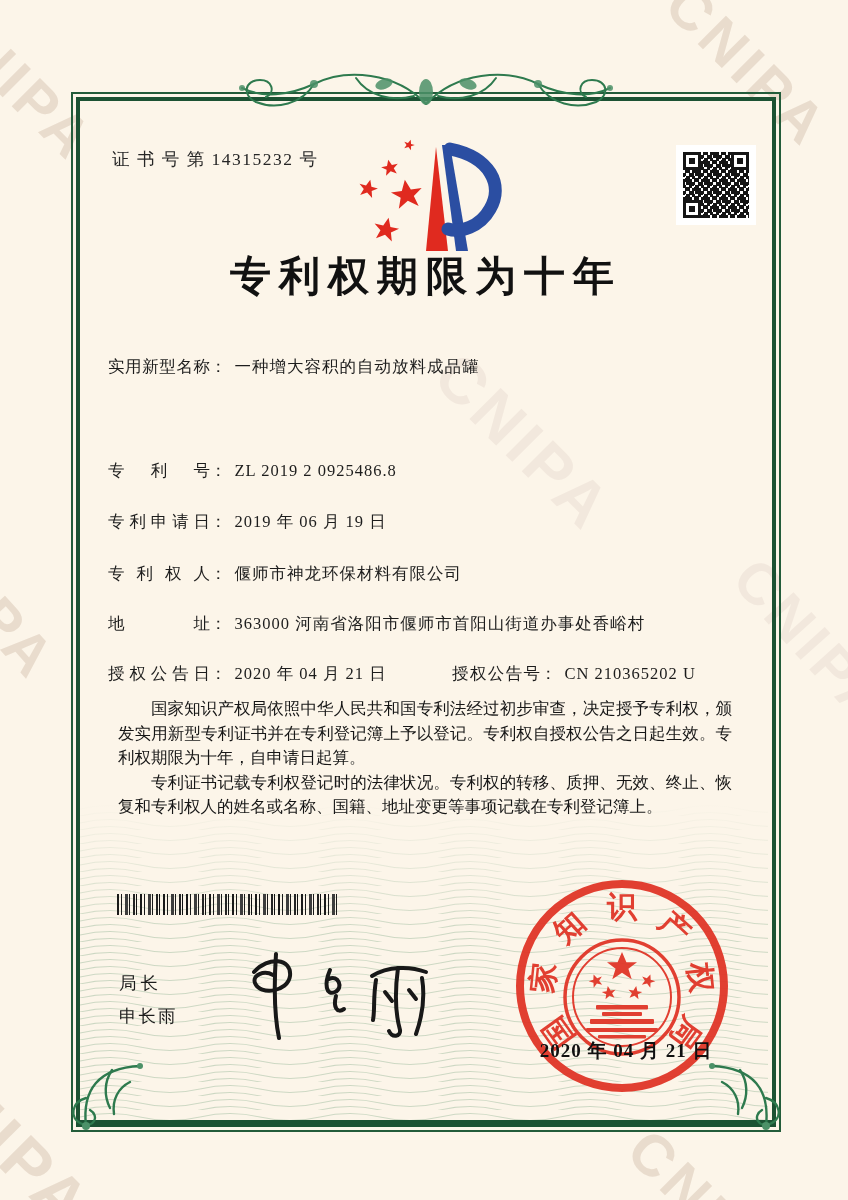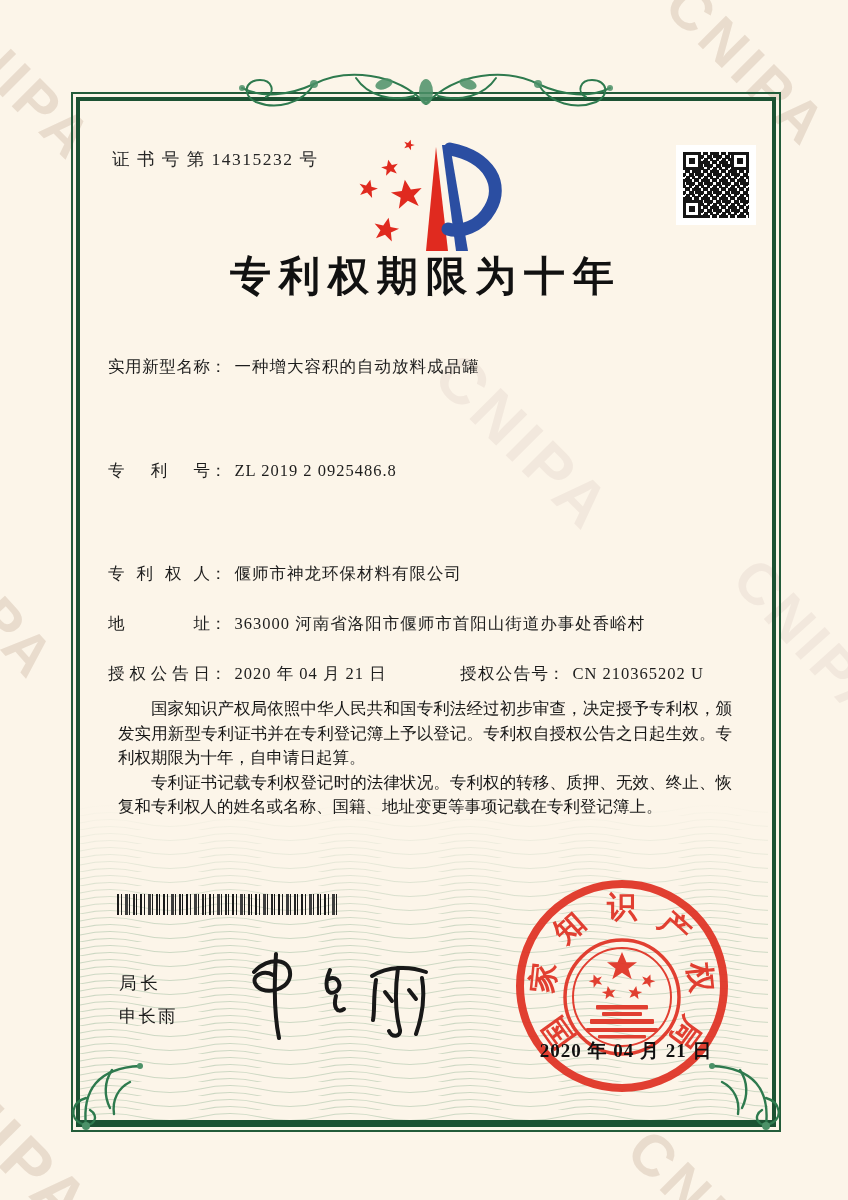--- a/index.html
+++ b/index.html
@@ -49,21 +49,21 @@
   .title{
     position:absolute;z-index:4;left:71px;top:249px;width:710px;text-align:center;
     font-size:41px;font-weight:bold;letter-spacing:8px;color:#111;
   }
   
   .frow{position:absolute;z-index:4;left:108px;font-size:16.5px;color:#1d1d1d;white-space:nowrap;}
   .flabel{display:inline-block;width:102px;text-align:justify;text-align-last:justify;vertical-align:bottom;}
   .fcolon{display:inline-block;margin-right:8px;}
   .fvalue{letter-spacing:1px;}
   .frow2{position:absolute;z-index:4;left:452px;font-size:16.5px;white-space:nowrap;}
-  .frow2 .flabel{width:88px;margin-left:8px;}
+  .frow2 .flabel{width:88px;}
   
   .body-text{
     position:absolute;z-index:4;left:118px;top:697px;width:614px;
     font-size:16.5px;line-height:24.6px;text-align:justify;color:#161616;
   }
   .body-text p{margin:0;text-indent:33px;}
   
   .barcode{
     position:absolute;z-index:4;left:117px;top:894px;width:220px;height:21px;
     background:repeating-linear-gradient(90deg,
@@ -200,20 +200,23 @@
     </div>
   </div>
 
   <div class="title">专利权期限为十年</div>
 
   <div class="frow" style="top:356px;">
     <span class="flabel">实用新型名称</span><span class="fcolon">：</span><span class="fvalue">一种增大容积的自动放料成品罐</span>
   </div>
   <div class="frow" style="top:460px;">
     <span class="flabel">专利号</span><span class="fcolon">：</span><span class="fvalue">ZL 2019 2 0925486.8</span>
+  </div>
+  <div class="frow" style="top:511px;">
+    <span class="flabel">专利申请日</span><span class="fcolon">：</span><span class="fvalue">2019 年 06 月 19 日</span>
   </div>
   <div class="frow" style="top:563px;">
     <span class="flabel">专利权人</span><span class="fcolon">：</span><span class="fvalue">偃师市神龙环保材料有限公司</span>
   </div>
   <div class="frow" style="top:613px;">
     <span class="flabel">地址</span><span class="fcolon">：</span><span class="fvalue">363000 河南省洛阳市偃师市首阳山街道办事处香峪村</span>
   </div>
   <div class="frow" style="top:663px;">
     <span class="flabel">授权公告日</span><span class="fcolon">：</span><span class="fvalue">2020 年 04 月 21 日</span>
   </div>

